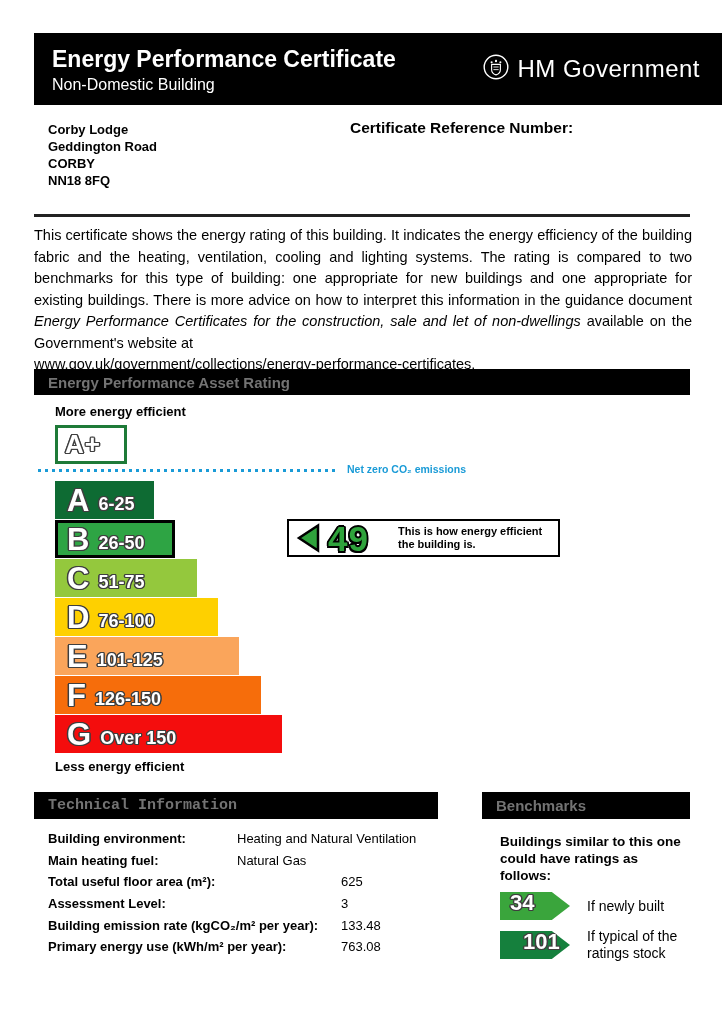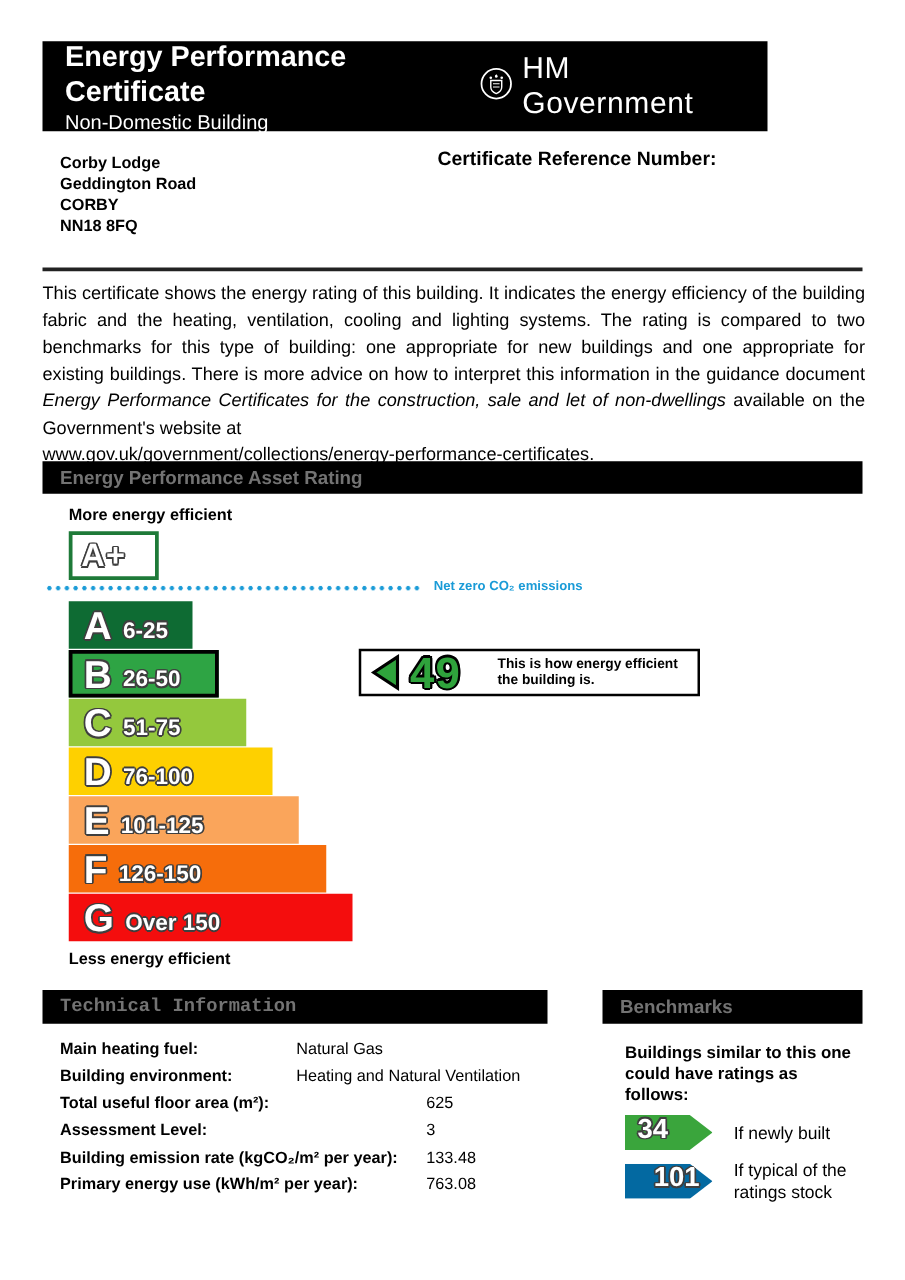--- a/index.html
+++ b/index.html
@@ -19,21 +19,21 @@
   }
   .outline-green {
     color:#2fa33c; font-weight:bold;
     text-shadow:-1.5px -1.5px 0 #000, 0 -1.7px 0 #000, 1.5px -1.5px 0 #000,
                 -1.7px 0 0 #000, 1.7px 0 0 #000,
                 -1.5px 1.5px 0 #000, 0 1.7px 0 #000, 1.5px 1.5px 0 #000;
   }
 
   
   .header {
-    position:absolute; left:34px; top:33px; width:580px; height:72px;
+    position:absolute; left:34px; top:33px; width:688px; height:72px;
     background:#000; color:#fff; display:flex; align-items:center;
     justify-content:space-between; padding:0 22px 0 18px;
   }
   .header-title { font-size:23px; font-weight:bold; line-height:28px; }
   .header-sub   { font-size:16px; font-weight:normal; margin-top:3px; }
   .gov-logo { display:flex; align-items:center; gap:7px; }
   .gov-logo-text { font-size:24px; font-weight:normal; letter-spacing:0.5px; }
 
   
   .address { position:absolute; left:48px; top:121px; font-size:13px; font-weight:bold; line-height:17px; }
@@ -112,21 +112,21 @@
   .bench-body { position:absolute; left:500px; top:833px; width:192px; }
   .bench-intro { font-size:13.5px; font-weight:bold; line-height:17px; width:182px; }
   .bench-row { display:flex; align-items:center; margin-top:8px; }
   .badge {
     width:70px; height:28px; flex:0 0 auto;
     display:flex; align-items:flex-start; padding-left:10px;
     clip-path:polygon(0 0, 74% 0, 100% 50%, 74% 100%, 0 100%);
   }
   .badge .num { font-size:22px; line-height:1; }
   .badge-new   { background:#3aa53c; }
-  .badge-stock { background:#0369a1;padding-left:23px; }
+  .badge-stock { background:#15803d;padding-left:23px; }
   .bench-caption { margin-left:17px; font-size:14px; line-height:17px; width:108px; }
 </style>
 </head>
 <body>
 
 <div class="page">
 
   <div class="header">
     <div>
       <div class="header-title">Energy Performance Certificate</div>
@@ -219,26 +219,26 @@
   </div>
 
   <div class="less-label">Less energy efficient</div>
 
   <div class="section-bar bar-tech">
     <span>Technical Information</span>
   </div>
 
   <div class="tech-rows">
     <div class="trow">
+      <span class="tlabel">Building environment:</span>
+      <span class="tvalue">Heating and Natural Ventilation</span>
+    </div>
+    <div class="trow">
       <span class="tlabel">Main heating fuel:</span>
       <span class="tvalue">Natural Gas</span>
-    </div>
-    <div class="trow">
-      <span class="tlabel">Building environment:</span>
-      <span class="tvalue">Heating and Natural Ventilation</span>
     </div>
     <div class="trow wide">
       <span class="tlabel">Total useful floor area (m²):</span>
       <span class="tvalue">625</span>
     </div>
     <div class="trow wide">
       <span class="tlabel">Assessment Level:</span>
       <span class="tvalue">3</span>
     </div>
     <div class="trow wide">

